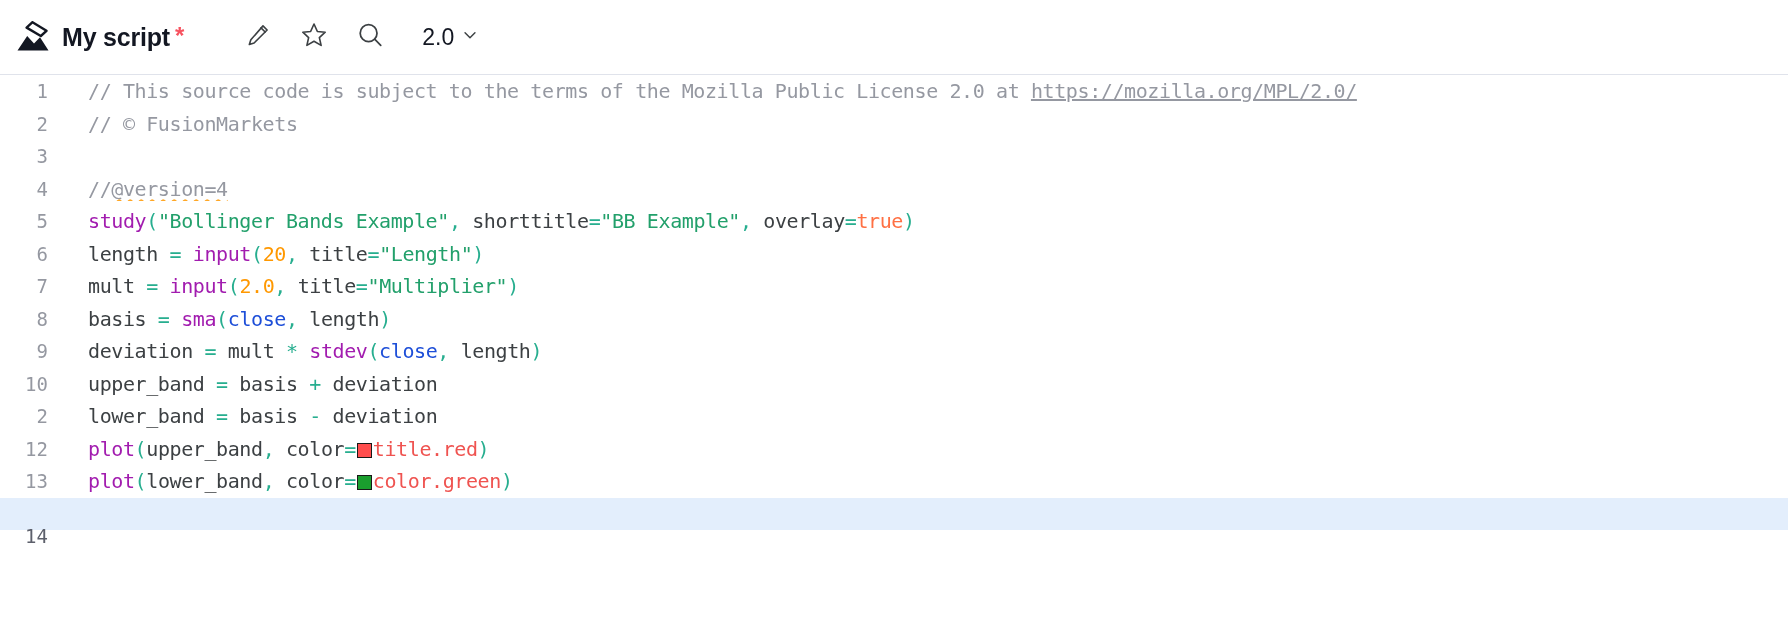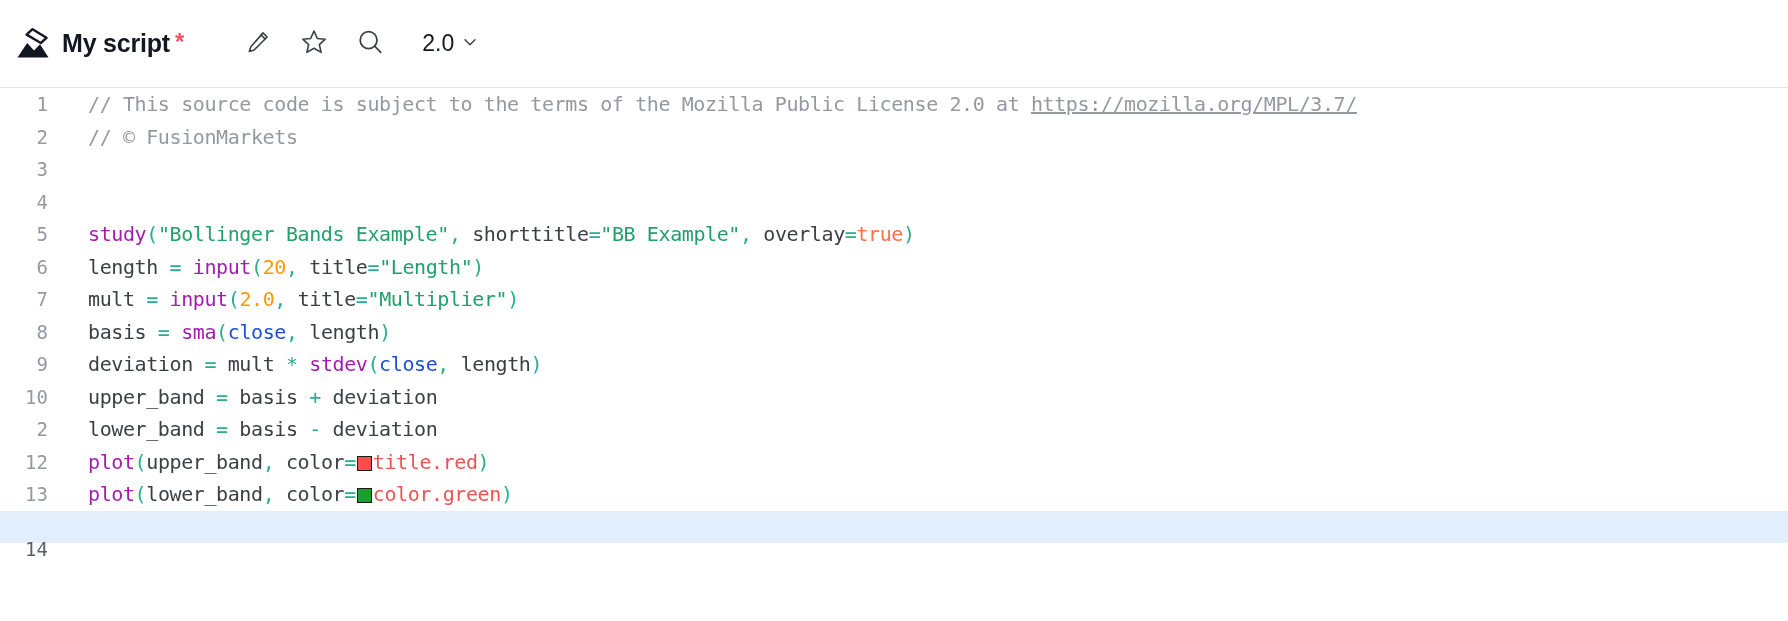--- a/index.html
+++ b/index.html
@@ -6,21 +6,21 @@
   html, body {
     margin: 0; padding: 0;
     width: 1788px; height: 621px;
     background: #ffffff;
     font-family: "Liberation Sans", sans-serif;
     overflow: hidden;
   }
 
   
   .header {
-    height: 88px;
+    height: 75px;
     display: flex;
     align-items: center;
     padding: 0 0 0 14px;
     border-bottom: 1px solid #e0e3eb;
     background: #ffffff;
   }
   .logo {
     width: 38px; height: 38px;
     display: flex; align-items: center; justify-content: center;
     margin-right: 10px;
@@ -189,35 +189,36 @@
       </span>
     </div>
 
   </div>
 </div>
 
 <div class="editor">
 
   <div class="code-line">
     <span class="gutter">1</span>
-    <span class="code-text"><span class="tk-comment">// This source code is subject to the terms of the Mozilla Public License 2.0 at </span><span class="tk-link">https://mozilla.org/MPL/3.7/</span></span>
+    <span class="code-text"><span class="tk-comment">// This source code is subject to the terms of the Mozilla Public License 2.0 at </span><span class="tk-link">https://mozilla.org/MPL/2.0/</span></span>
   </div>
 
   <div class="code-line">
     <span class="gutter">2</span>
     <span class="code-text"><span class="tk-comment">// © FusionMarkets</span></span>
   </div>
 
   <div class="code-line">
     <span class="gutter">3</span>
     <span class="code-text"></span>
   </div>
 
   <div class="code-line">
     <span class="gutter">4</span>
+    <span class="code-text"><span class="tk-comment">//</span><span class="tk-comment squiggle">@version=4</span></span>
   </div>
 
   <div class="code-line">
     <span class="gutter">5</span>
     <span class="code-text"><span class="tk-fn">study</span><span class="tk-punct">(</span><span class="tk-str">"Bollinger Bands Example"</span><span class="tk-punct">, </span><span class="tk-plain">shorttitle</span><span class="tk-op">=</span><span class="tk-str">"BB Example"</span><span class="tk-punct">, </span><span class="tk-plain">overlay</span><span class="tk-op">=</span><span class="tk-bool">true</span><span class="tk-punct">)</span></span>
   </div>
 
   <div class="code-line">
     <span class="gutter">6</span>
     <span class="code-text"><span class="tk-plain">length </span><span class="tk-op">=</span><span class="tk-fn"> input</span><span class="tk-punct">(</span><span class="tk-num">20</span><span class="tk-punct">, </span><span class="tk-plain">title</span><span class="tk-op">=</span><span class="tk-str">"Length"</span><span class="tk-punct">)</span></span>

